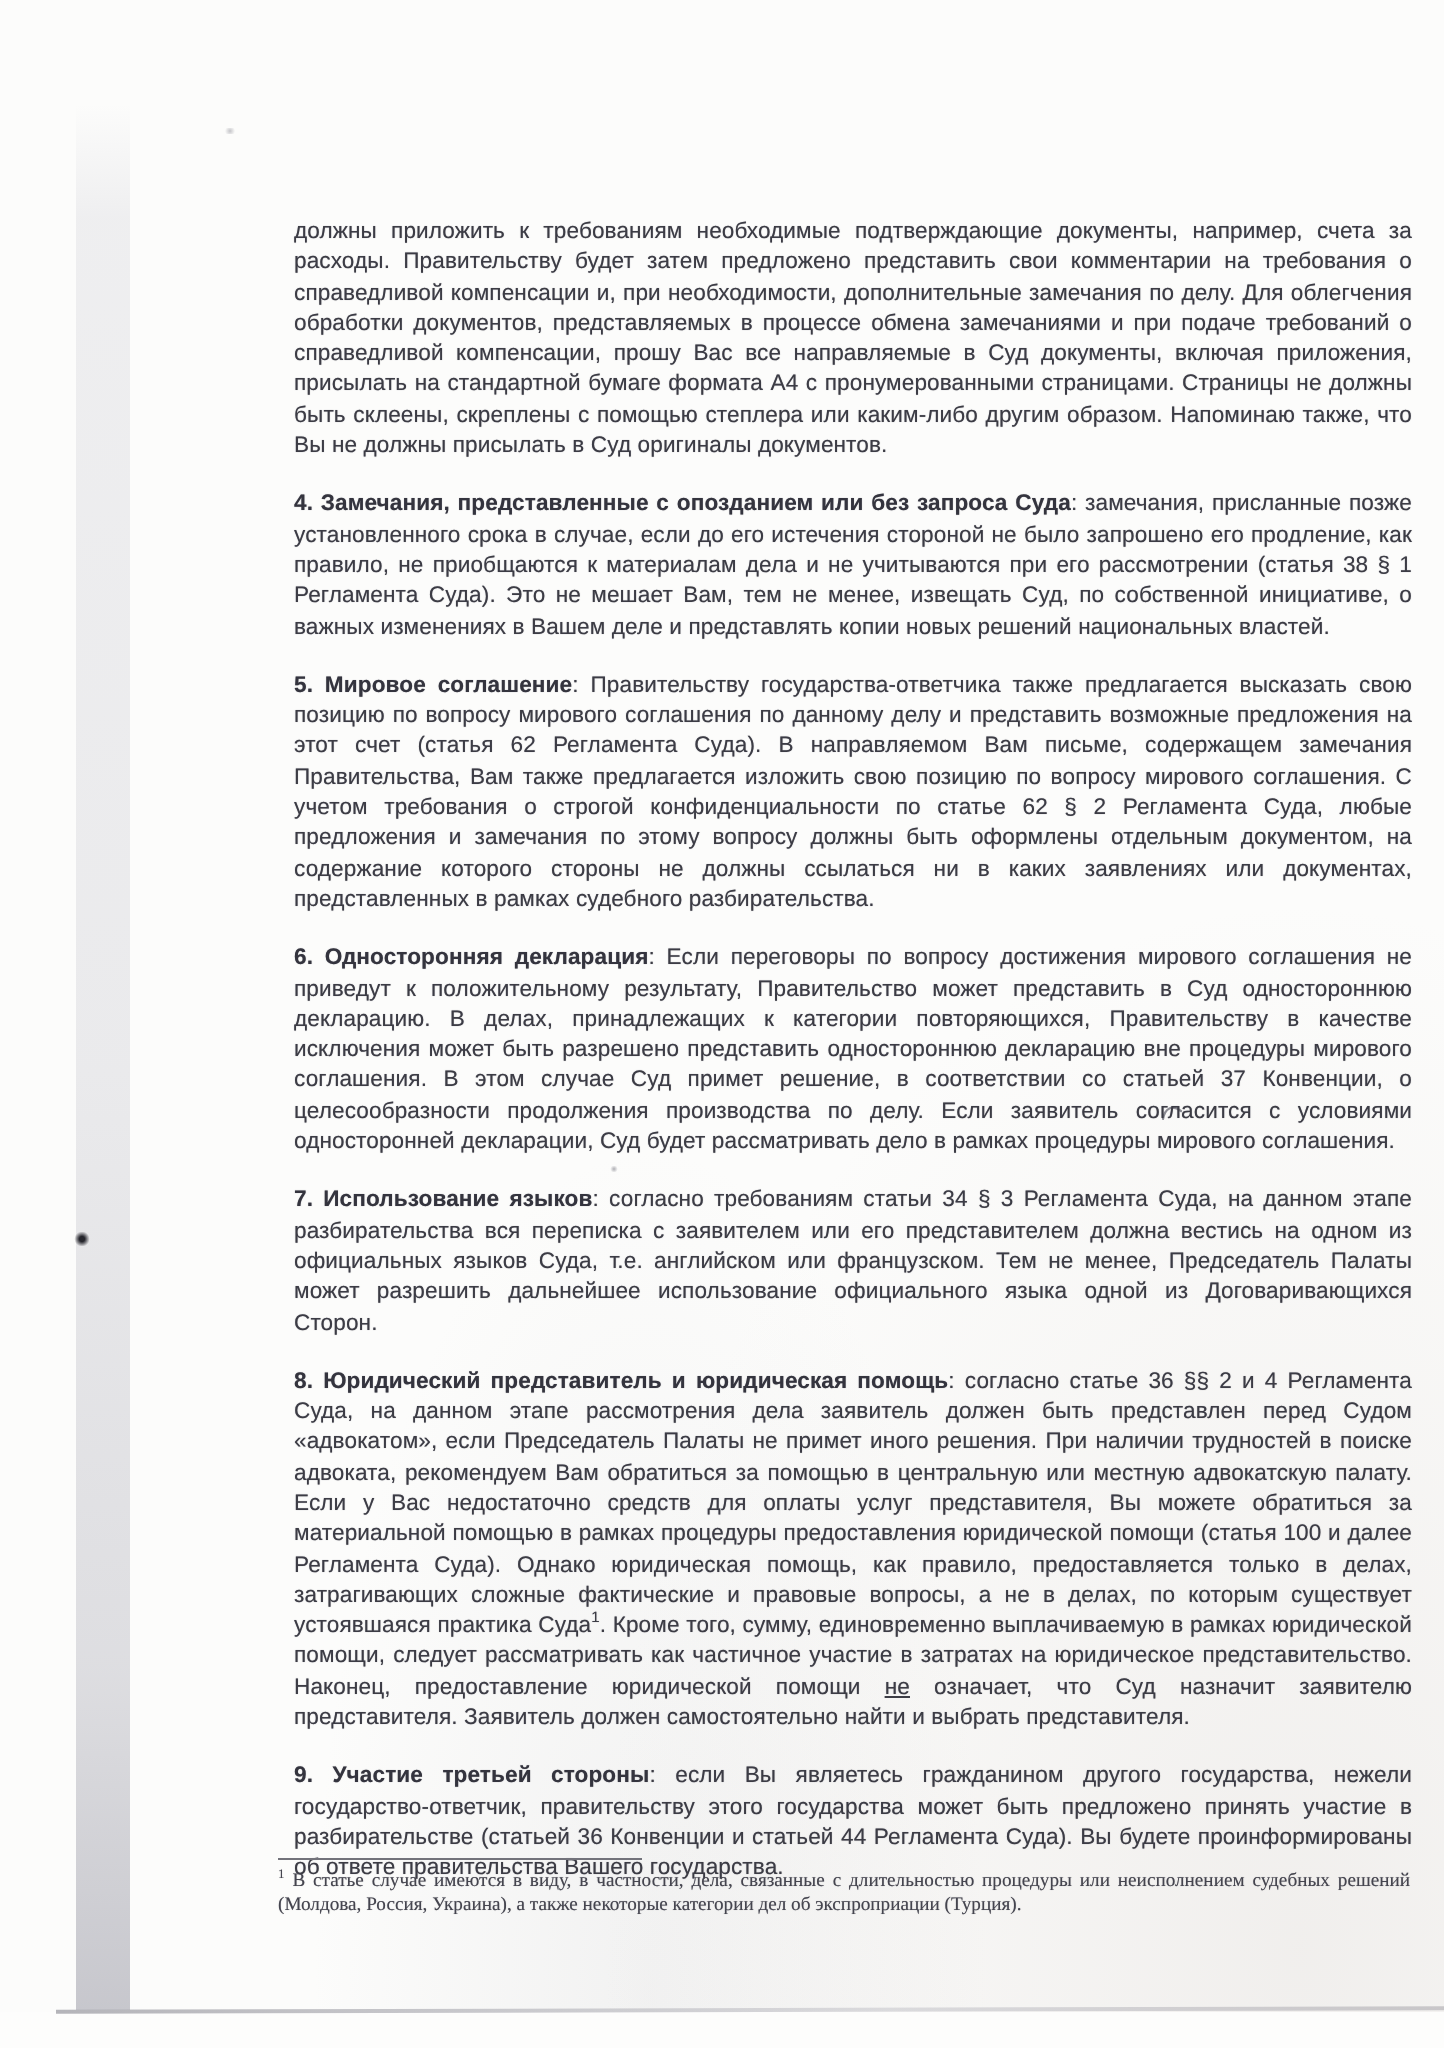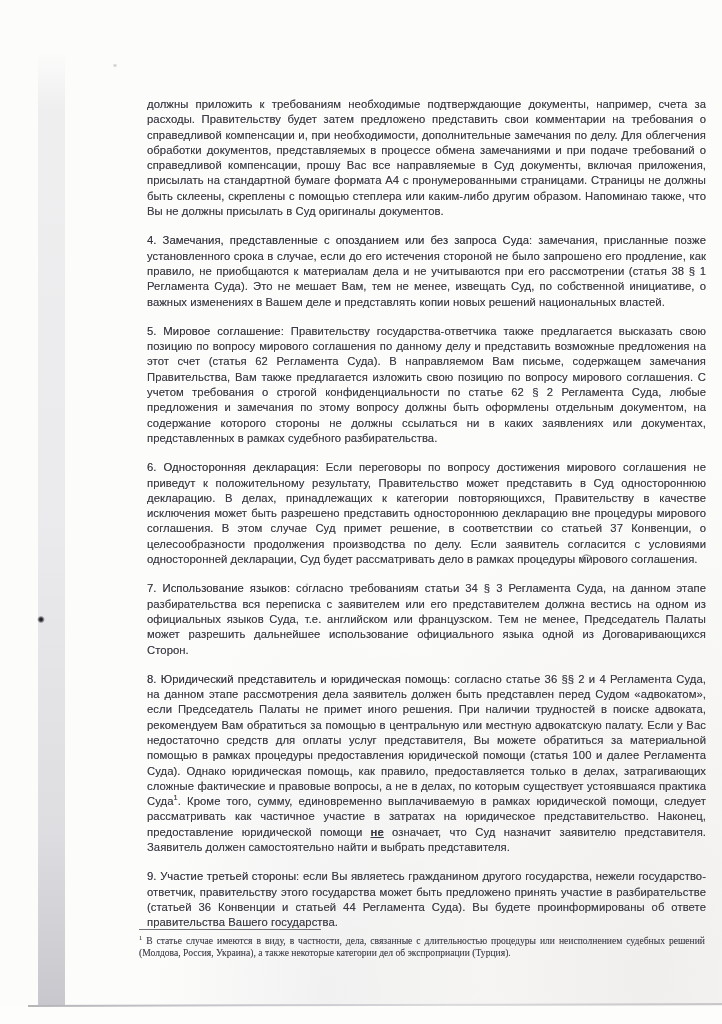--- a/index.html
+++ b/index.html
@@ -46,24 +46,24 @@
   }
   .pen-mark { position: absolute; left: 580px; top: 548px; width: 13px; height: 10px; }
   .text-block {
     position: absolute; left: 147px; top: 97px; width: 559px;
     color: #3c3c45;
     font-size: 11.3px;
     letter-spacing: 0.05px;
     text-align: justify;
     text-shadow: 0 0 0.45px rgba(60,60,72,0.55);
   }
-  p.para { margin: 0 0 14px 0; line-height: 15.3px; }
-  .seg-bold { font-weight: 400; color: #34343e; }
+  p.para { margin: 12px 0 14px 0; line-height: 15.3px; }
+  .seg-bold { font-weight: 700; color: #34343e; }
   .seg-sup { vertical-align: super; font-size: 7.5px; line-height: 0; }
-  .seg-underline { text-decoration: underline; font-weight: bold; }
+  .seg-underline { text-decoration: underline; }
   .footnote {
     position: absolute; left: 139px; top: 929px; width: 566px;
     font-family: "Liberation Serif", serif;
     font-size: 9.6px; line-height: 11.6px;
     color: #45454f;
     text-align: justify;
     text-shadow: 0 0 0.4px rgba(70,70,82,0.5);
   }
   .footnote-rule {
     width: 182px; height: 0;

